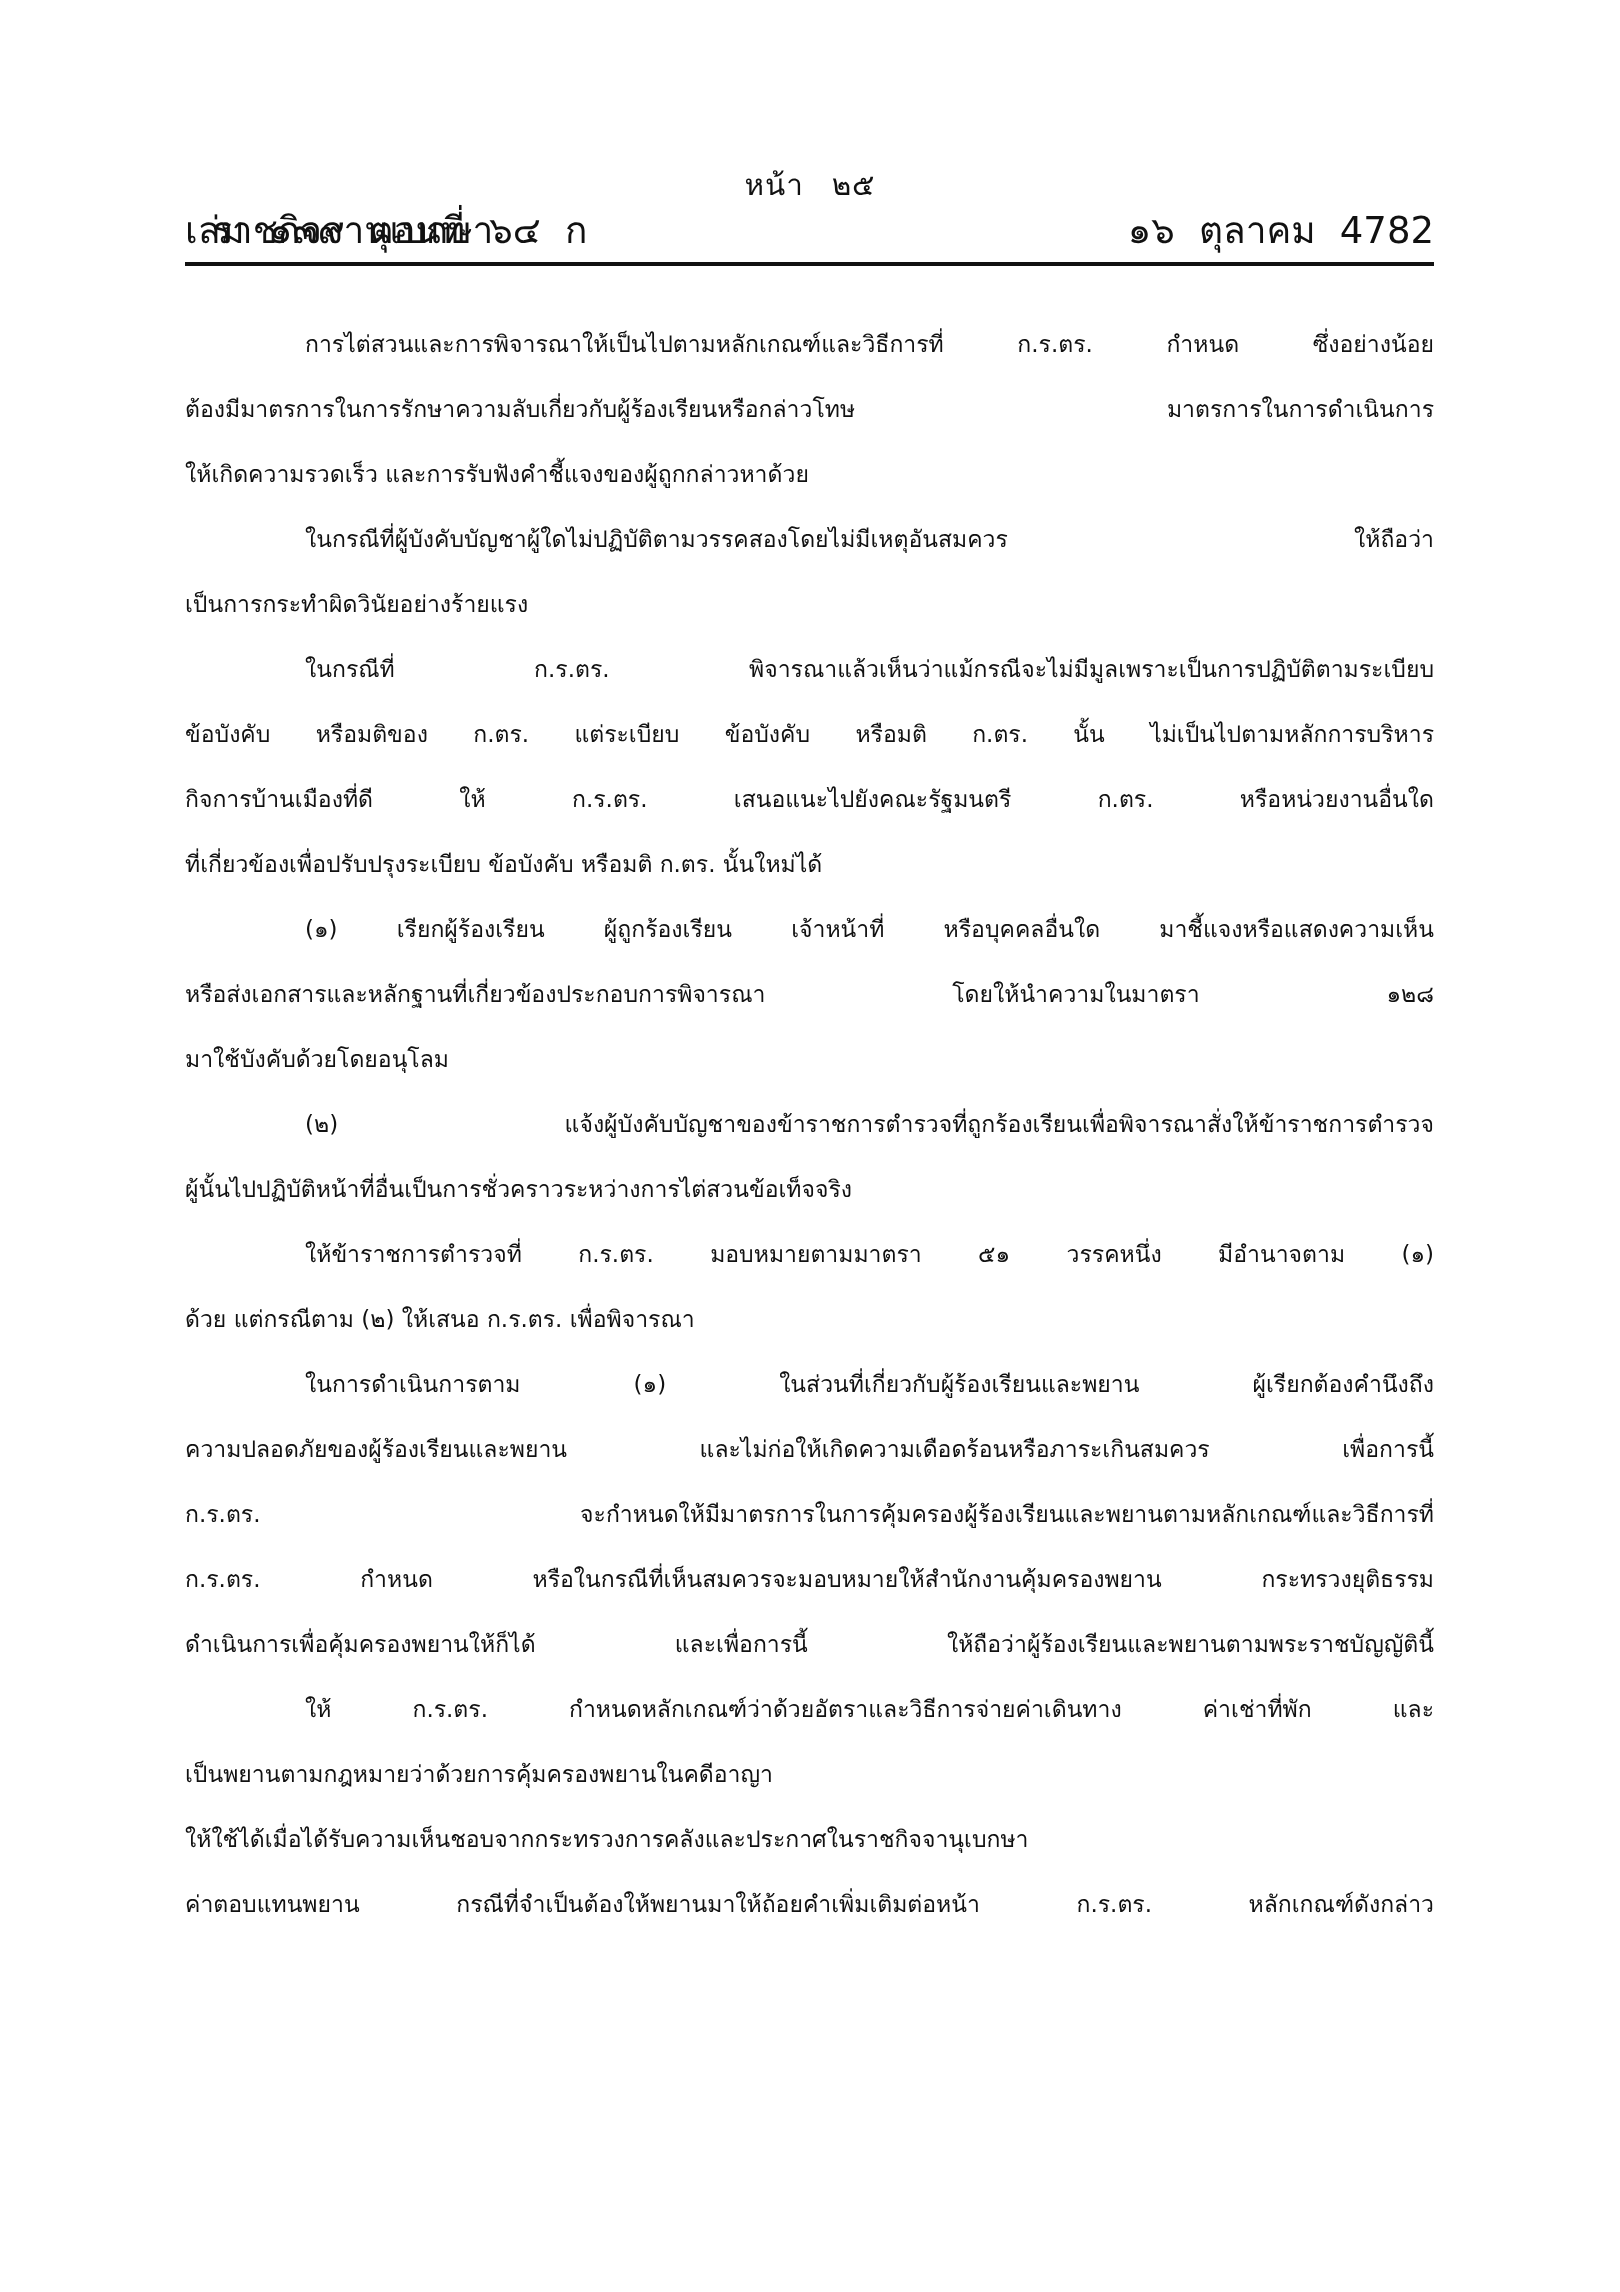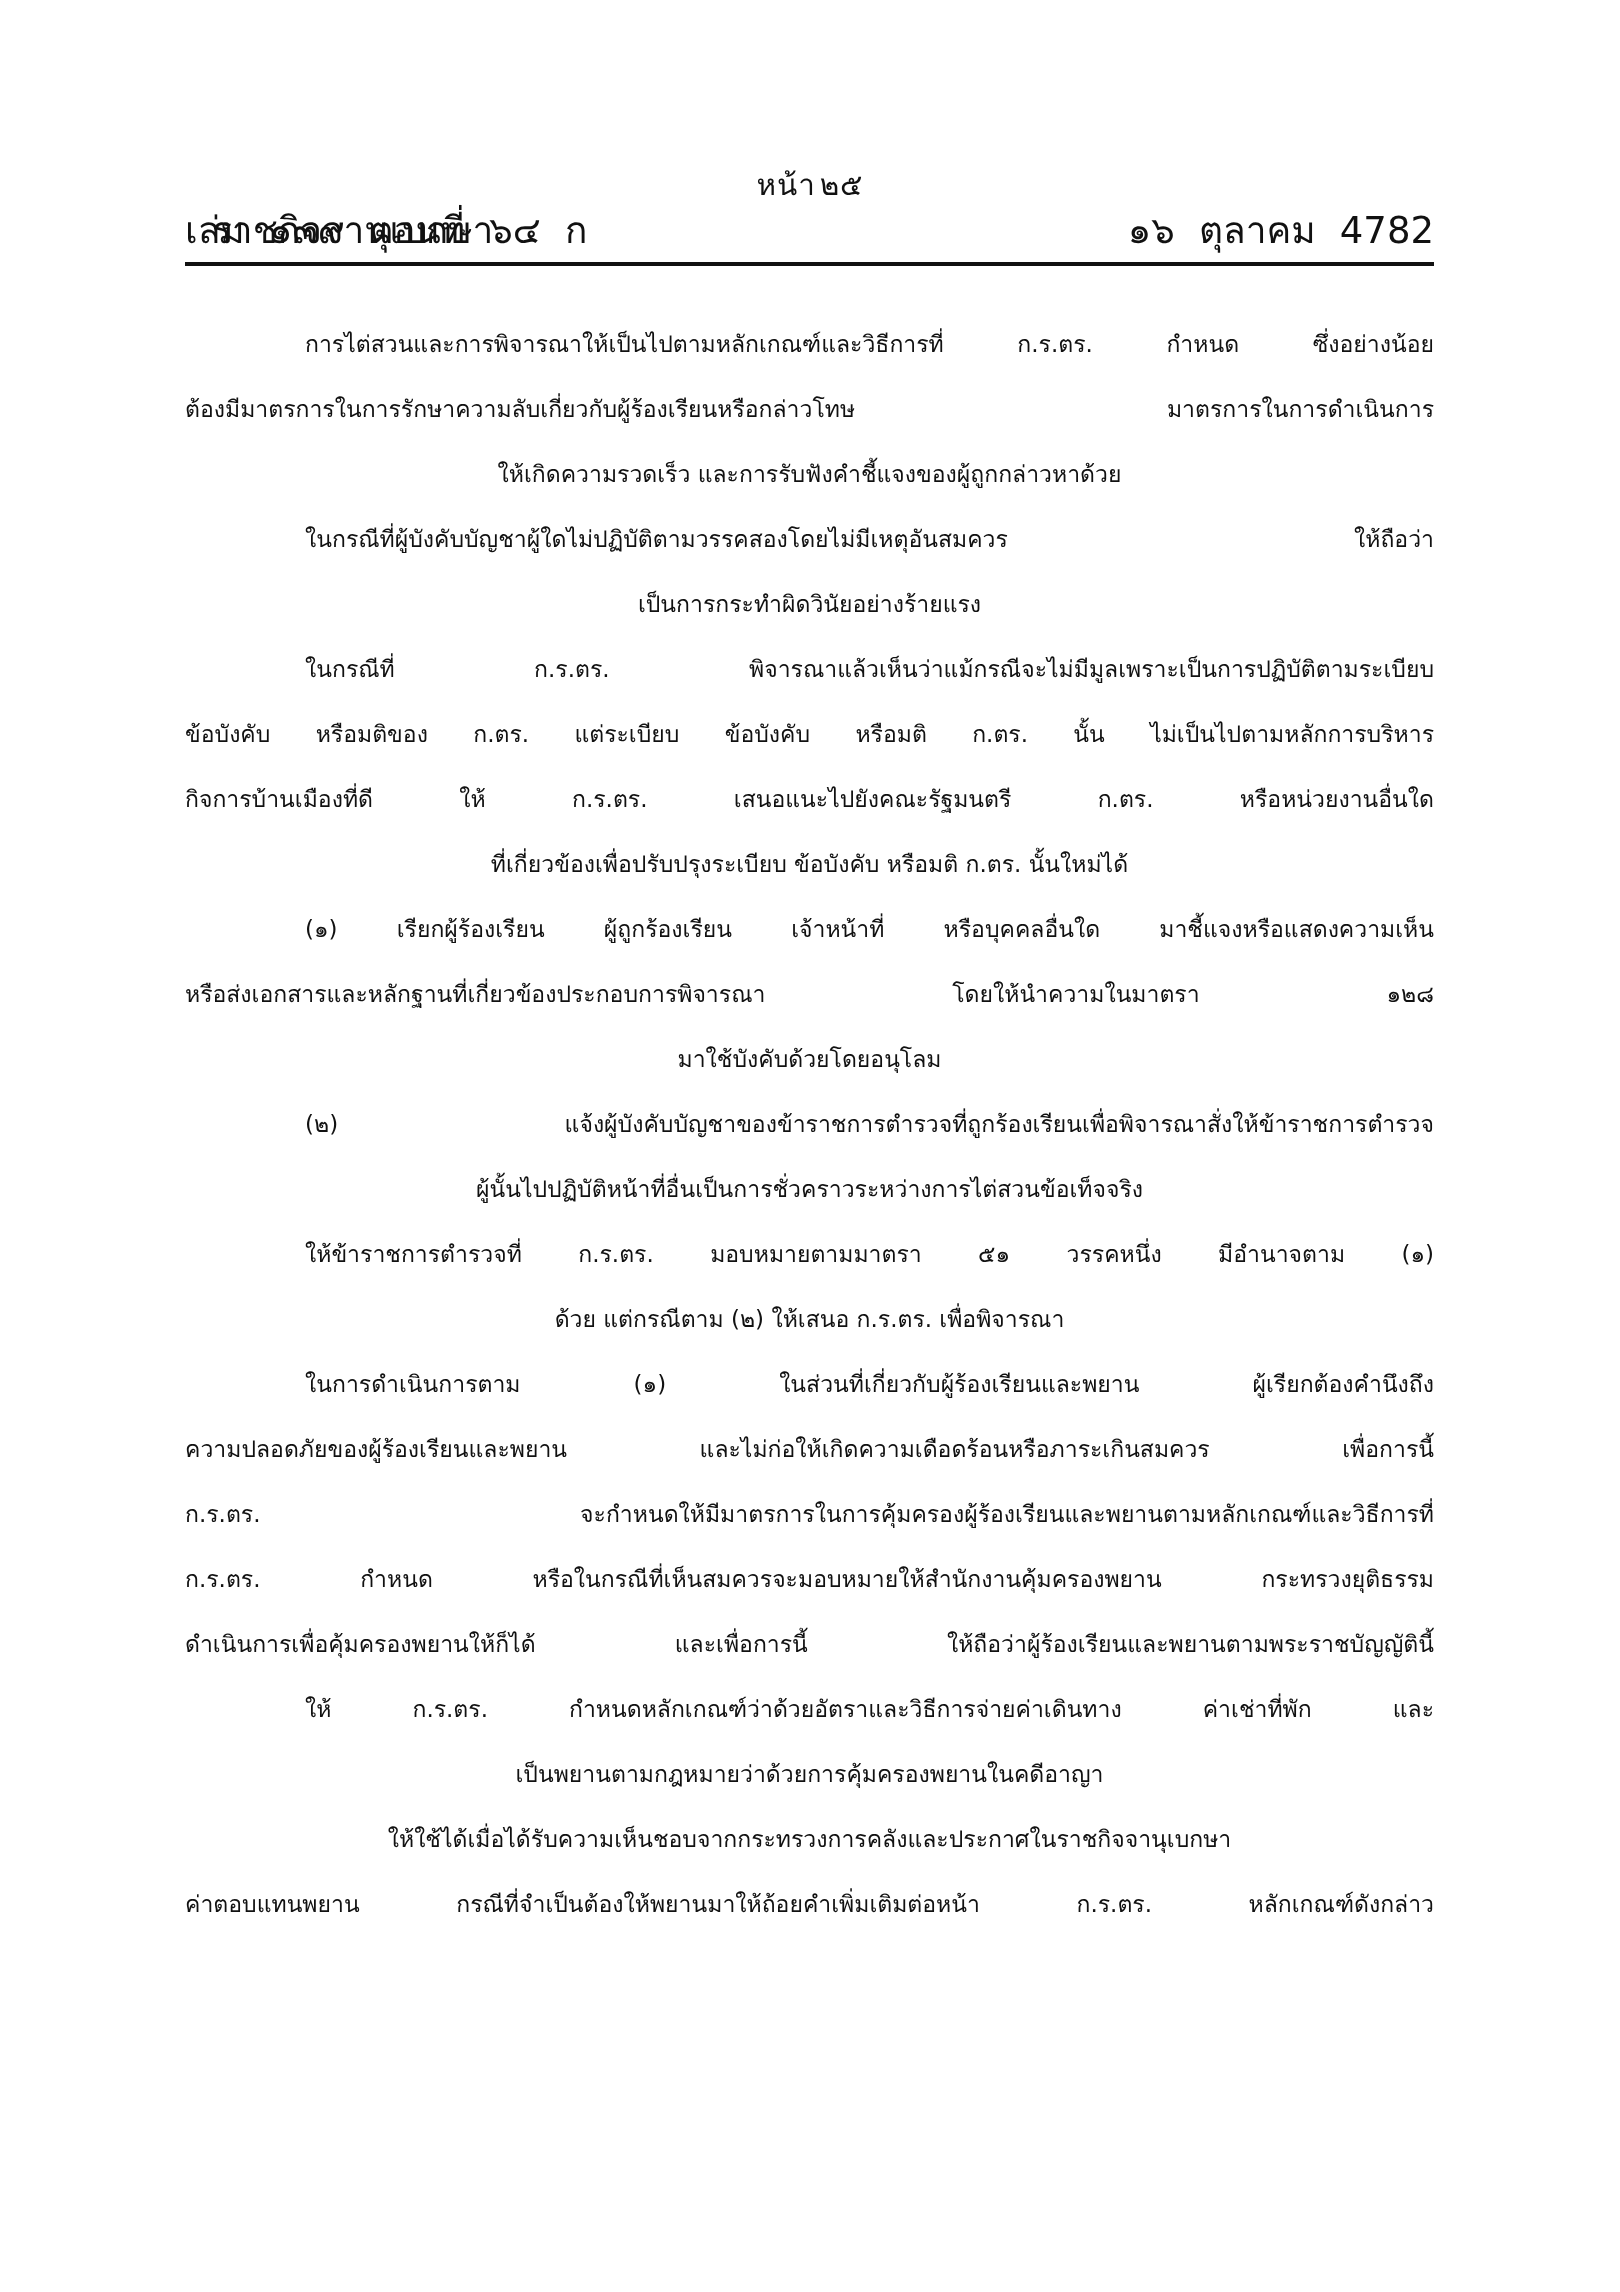--- a/index.html
+++ b/index.html
@@ -25,21 +25,21 @@
     .header-page-no {
       position: absolute;
       top: 167px;
       left: 0;
       width: 1620px;
       text-align: center;
       font-size: 29.6px;
       line-height: 36px;
       letter-spacing: 0.9px;
     }
-    .header-page-no span { margin: 0 2px; }
+    .header-page-no span { margin: 0 14px; }
     .header-row {
       position: absolute;
       top: 211px;
       left: 185px;
       width: 1249px;
       height: 39px;
       font-size: 37px;
       line-height: 39px;
     }
     .header-left {
@@ -84,21 +84,21 @@
       overflow: visible;
     }
     .line.justify {
       text-align: justify;
       text-align-last: justify;
     }
     .line.indent {
       padding-left: 120px;
     }
     .line.last {
-      text-align: center;
+      text-align: left;
     }
   </style>
 </head>
 <body>
 
 <div class="page">
 
   <div class="header-page-no">
     <span>หน้า</span><span>๒๕</span>
   </div>

